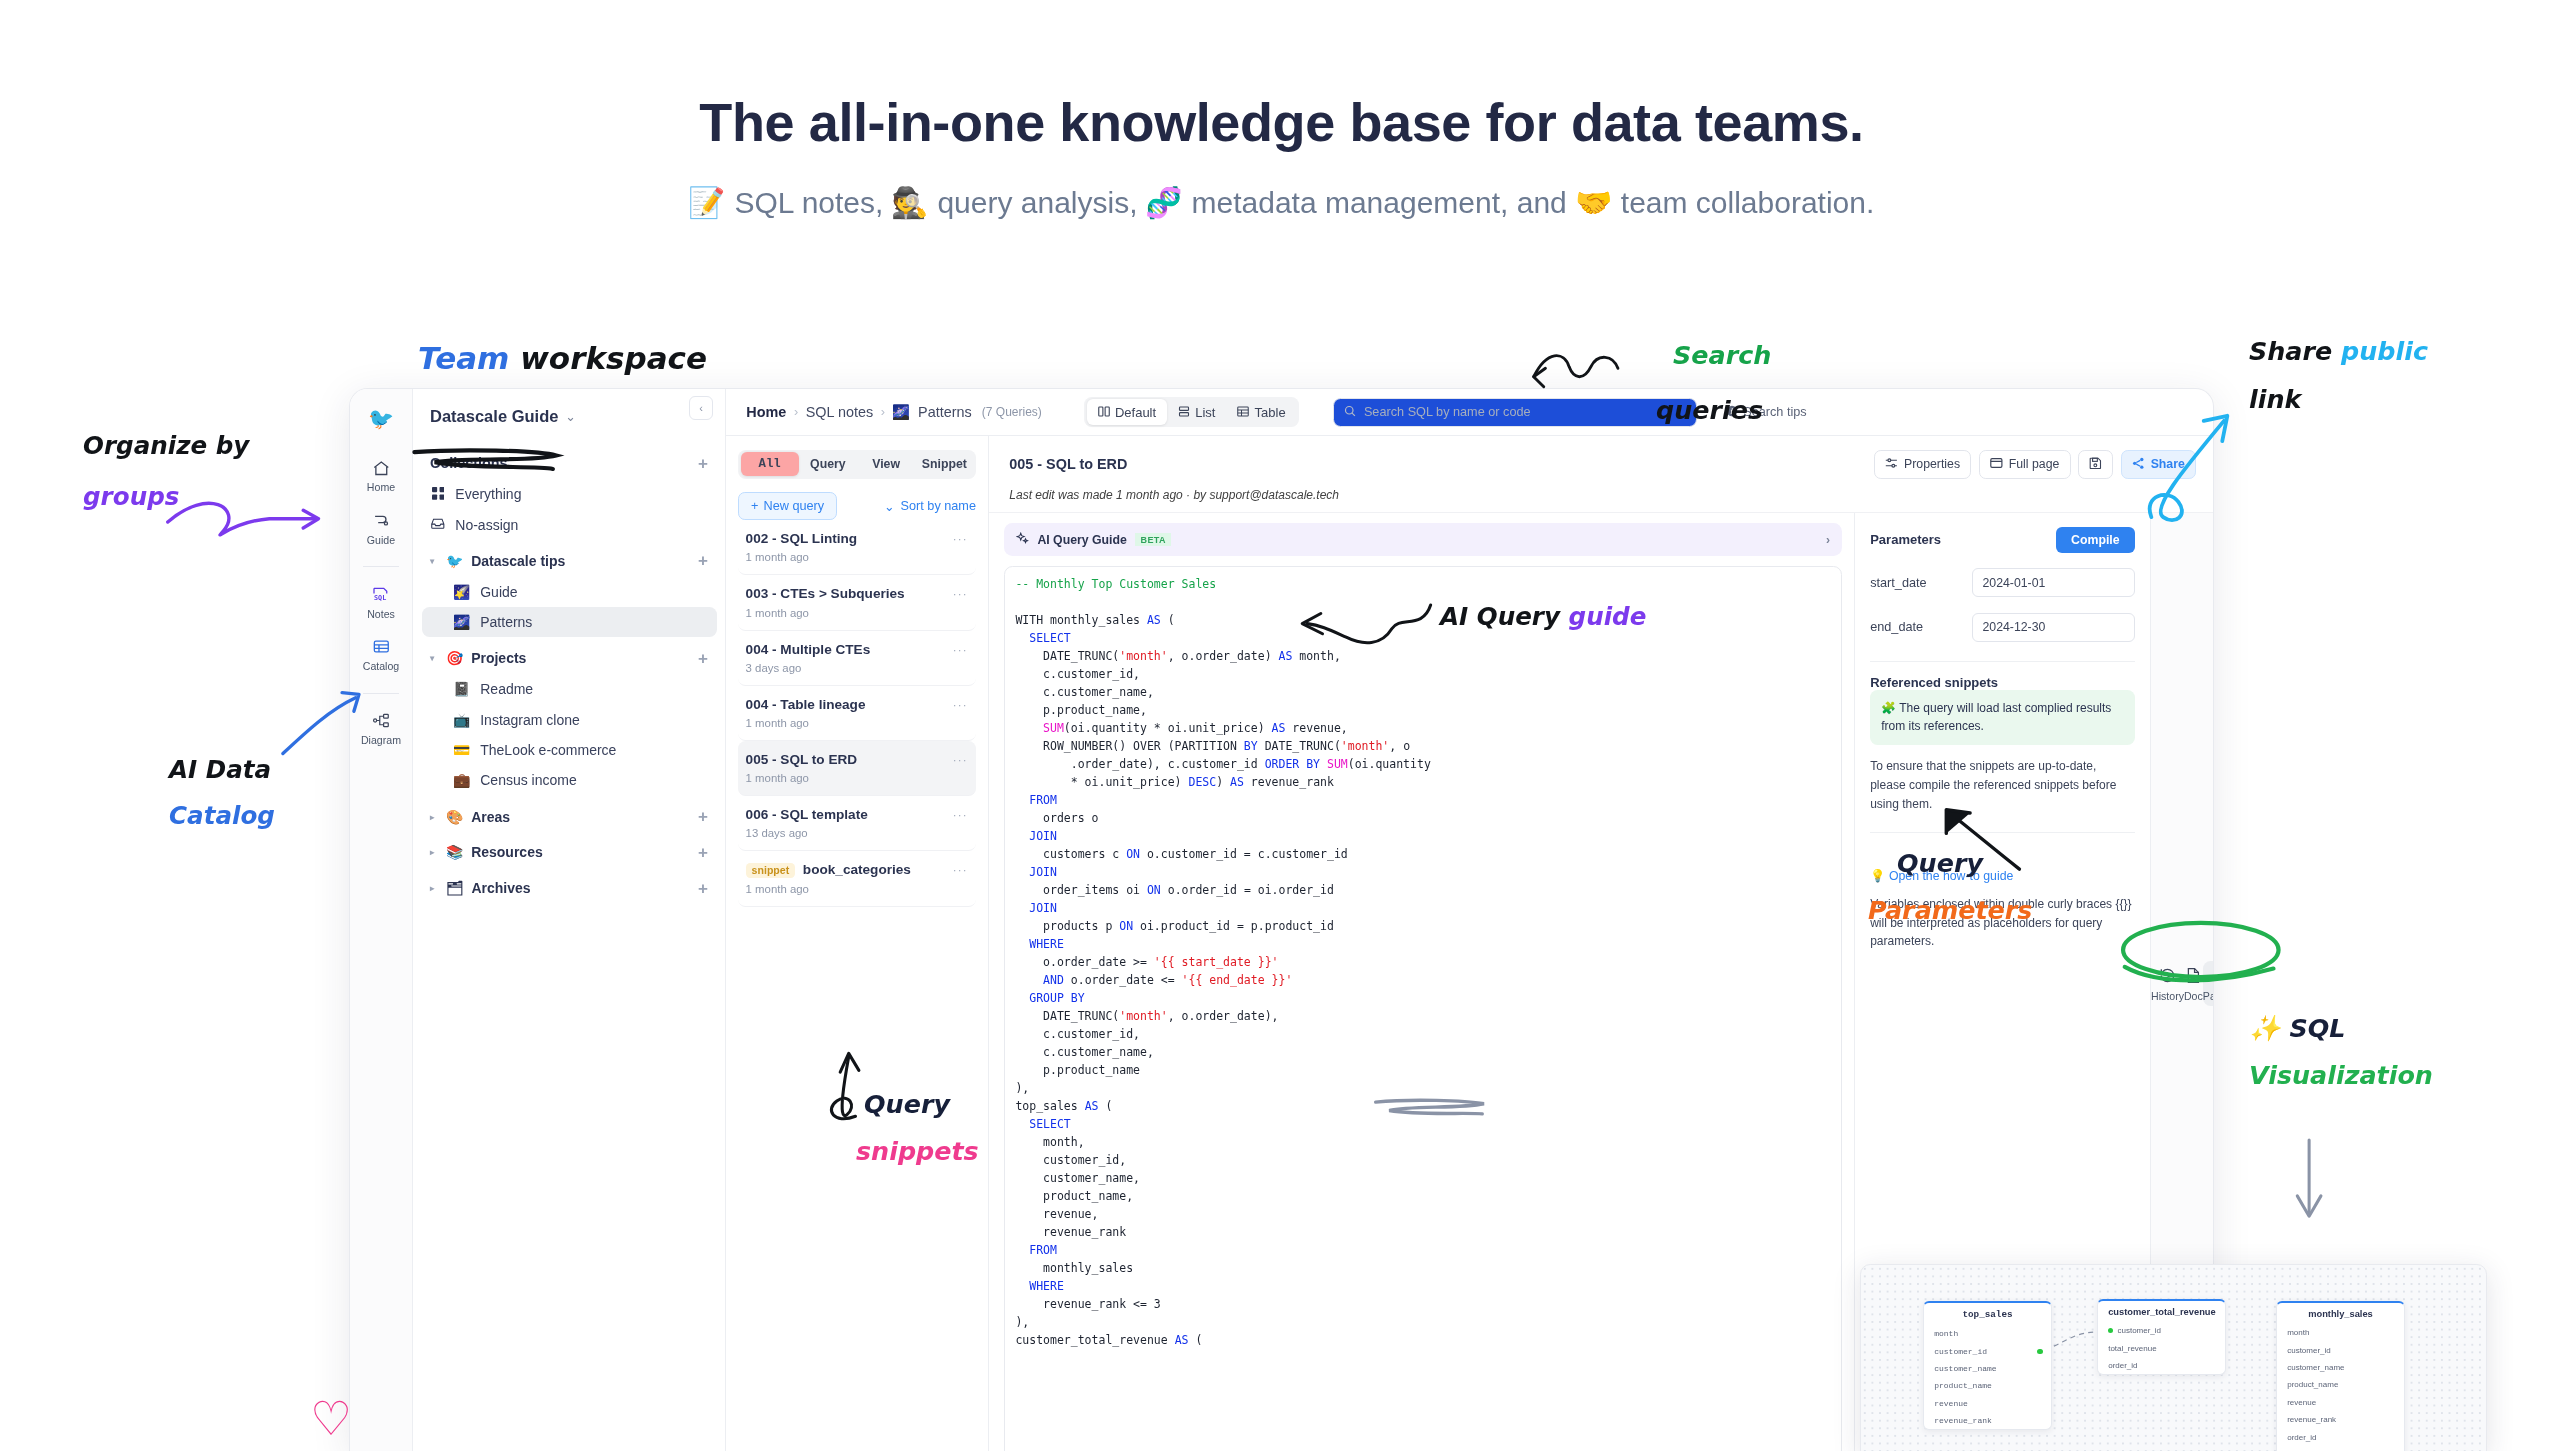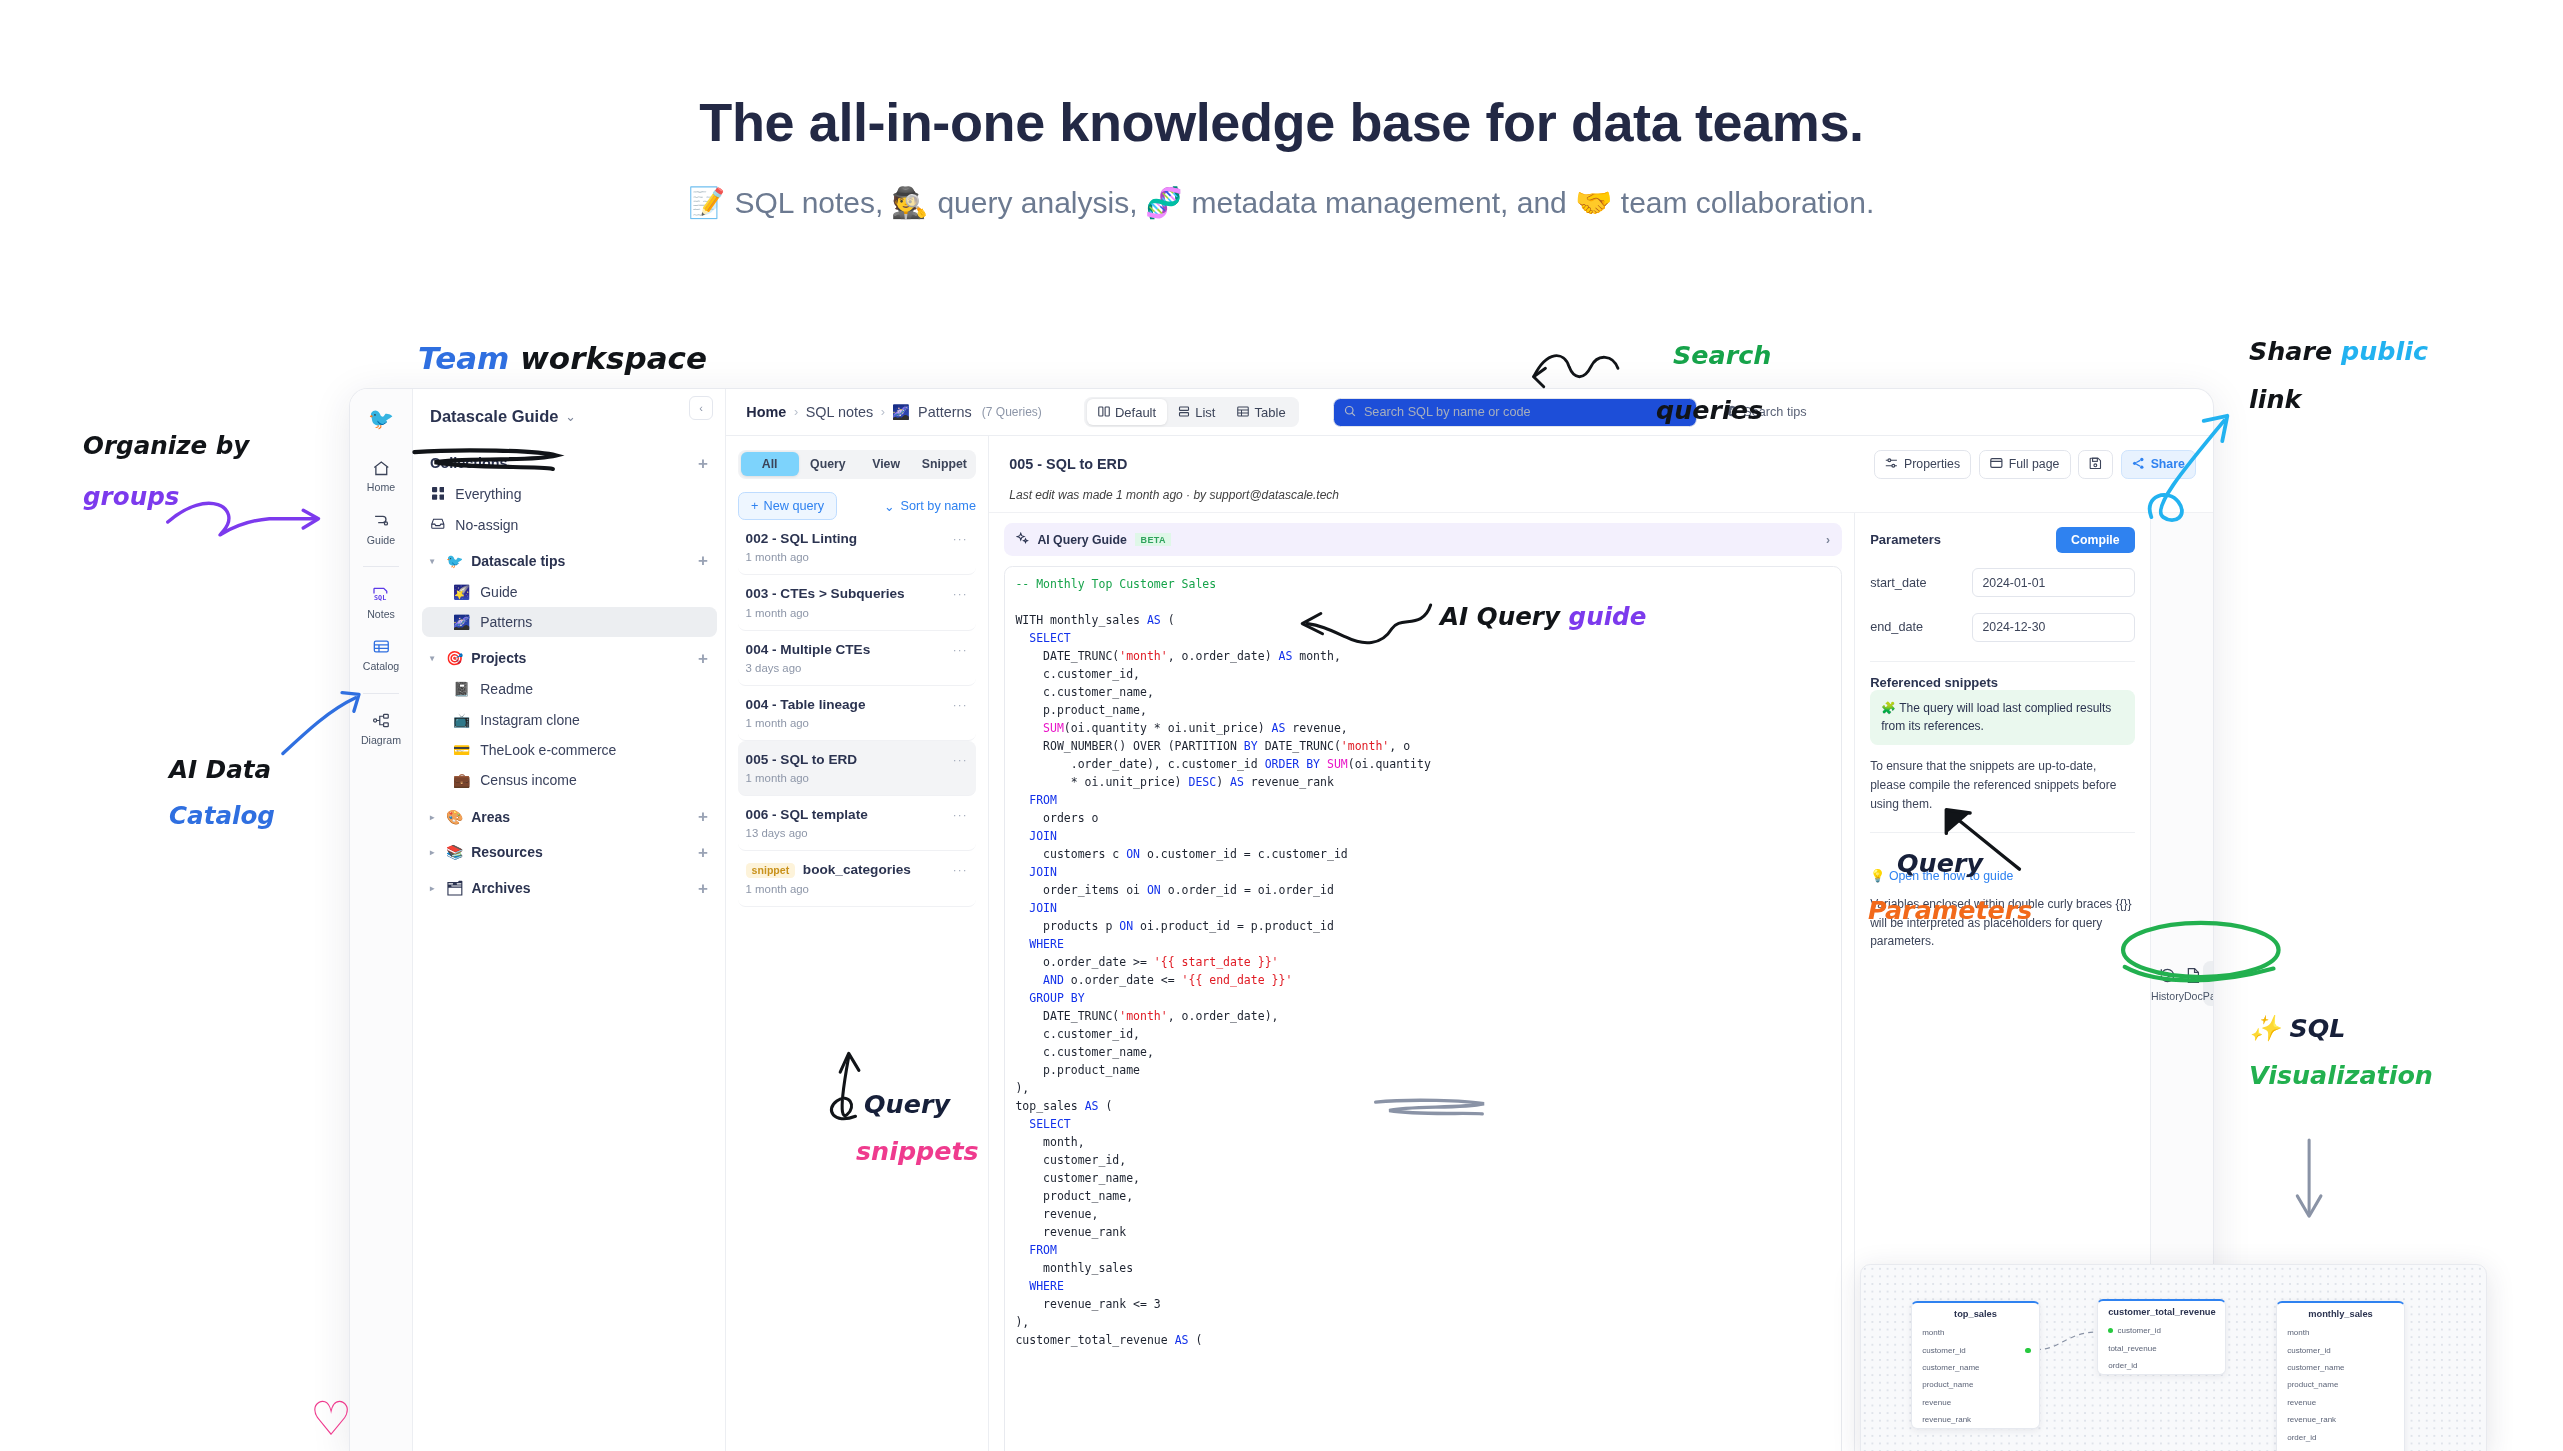--- a/index.html
+++ b/index.html
@@ -147,21 +147,21 @@
   
   .qlist {
     width: 263px; flex: 0 0 263px; border-right: 0.8px solid #eceef2;
     padding: 13.6px 12px 0 12px; background: #fff;
   }
   .filters { display: flex; background: #f2f3f5; border-radius: 7.6px; padding: 2.5px; }
   .filters div {
     flex: 1; text-align: center; padding: 5.1px 3.4px; border-radius: 6px;
     font-size: 12.3px; font-weight: 700; color: #3c4459; cursor: pointer;
   }
-  .filters div.on { background: #7dd3fc; box-shadow: 0 0.8px 2.5px rgba(0,0,0,.09); }
+  .filters div.on { background: #fca5a5; box-shadow: 0 0.8px 2.5px rgba(0,0,0,.09); font-family: Liberation Mono, monospace; }
   .qactions { display: flex; align-items: center; justify-content: space-between; margin-top: 13.6px; }
   .newq {
     border: 0.8px solid #bedcff; background: #eef6ff; color: #2f82f0;
     border-radius: 6.8px; padding: 6px 12px; font-size: 12.7px; cursor: pointer;
     display: flex; align-items: center; gap: 5.1px;
   }
   .sortby { color: #2f82f0; font-size: 12.7px; display: flex; align-items: center; gap: 6px; cursor: pointer; }
   .qrow { padding: 11px 7.6px 11px 7.6px; border-bottom: 0.8px solid #f0f1f4; cursor: pointer; border-radius: 7.6px; position: relative; }
   .qrow.sel { background: #f3f4f6; }
   .qname { font-size: 13.6px; font-weight: 700; color: #2b3350; }
@@ -739,21 +739,21 @@
       </div>
     </div>
   </div>
 </div>
 
 <div class="erd">
   <svg class="anno" style="left:0;top:0;width:627px;height:188px" viewBox="0 0 740 222" width="627" height="188">
     <path d="M206,100 C236,100 242,80 278,79" stroke="#8a93a6" stroke-width="1.4" fill="none" stroke-dasharray="6 5"></path>
   </svg>
 
-  <div class="tbl" style="left:50px; top:36px; width:129px;">
+  <div class="tbl" style="left:62px; top:36px; width:129px;font-family:Liberation Mono, monospace;">
     <div class="th">top_sales</div>
     <div class="td">month</div>
     <div class="td">
         <span>customer_id</span>
         <span class="dot r"></span>
       </div>
     <div class="td">customer_name</div>
     <div class="td">product_name</div>
     <div class="td">revenue</div>
     <div class="td">revenue_rank</div>

